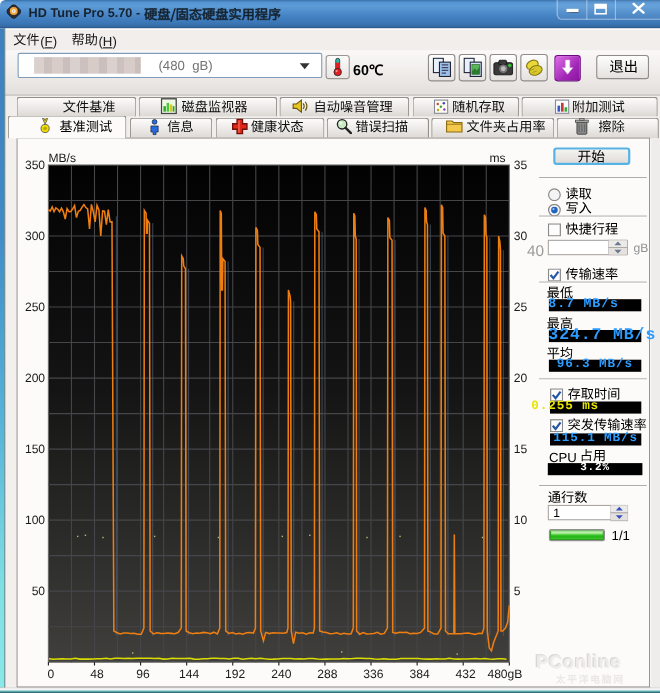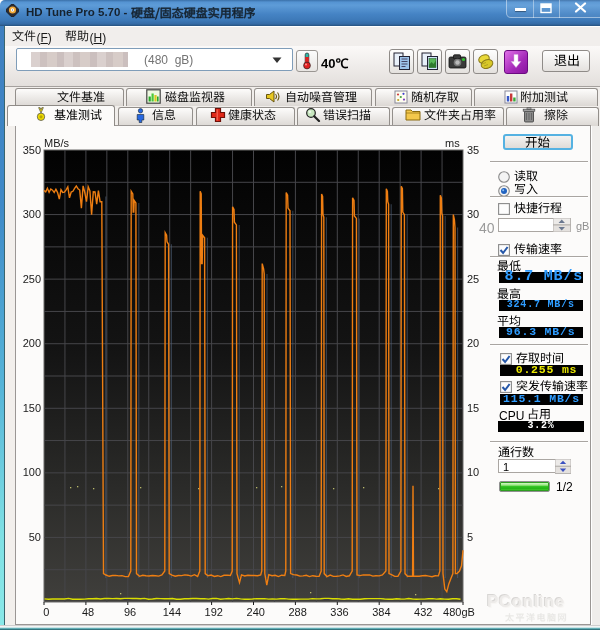--- a/index.html
+++ b/index.html
@@ -146,21 +146,21 @@
 <svg class="ab" style="left:271px;top:56px" width="12" height="8" viewBox="0 0 12 8">
     <path d="M1.5 1.5 L10.5 1.5 L6 7 Z" fill="#333"></path>
   </svg>
 <div class="ab" style="left:296px;top:50px;width:22px;height:22px;background:linear-gradient(#fcfcfc,#e8e5e2);border:1px solid #9a9692;border-radius:3px"></div>
 <svg class="ab" style="left:301px;top:52px" width="12" height="18" viewBox="0 0 12 18">
 <rect x="4.2" y="1" width="3.6" height="12" rx="1.8" fill="#30b8a8" stroke="#222" stroke-width=".7"></rect>
 <rect x="4.2" y="5" width="3.6" height="8" fill="#e02020"></rect>
 <circle cx="6" cy="13.5" r="3.4" fill="#e02020" stroke="#222" stroke-width=".7"></circle>
 <circle cx="5" cy="12.6" r="1" fill="#ff9090"></circle>
   </svg>
-<div class="t" style="left:321px;top:54px;font-size:13px;font-weight:bold;color:#000">40℃</div>
+<div class="t" style="left:321px;top:54px;font-size:13px;font-weight:bold;color:#000">60℃</div>
 <div class="ab" style="left:389px;top:49px;width:25px;height:25px;background:linear-gradient(#fefefe,#e4e1de);border:1px solid #8f8b88;border-radius:3px"></div>
 <svg class="ab" style="left:393px;top:52px" width="18" height="19" viewBox="0 0 18 19">
 <rect x="1" y="1" width="9" height="13" fill="#e8f0fa" stroke="#223" stroke-width="1"></rect>
 <rect x="6.5" y="4.5" width="10" height="13" fill="#9cc2ea" stroke="#223" stroke-width="1"></rect>
 <path d="M8.5 7h6M8.5 9.5h6M8.5 12h6M8.5 14.5h4" stroke="#446" stroke-width="1"></path>
   </svg>
 <div class="ab" style="left:417px;top:49px;width:25px;height:25px;background:linear-gradient(#fefefe,#e4e1de);border:1px solid #8f8b88;border-radius:3px"></div>
 <svg class="ab" style="left:421px;top:52px" width="18" height="19" viewBox="0 0 18 19">
 <rect x="1" y="1" width="9" height="13" fill="#e8f0fa" stroke="#223" stroke-width="1"></rect>
 <rect x="6.5" y="4.5" width="10" height="13" fill="#cfe4f8" stroke="#223" stroke-width="1"></rect>
@@ -528,29 +528,29 @@
   </svg>
 <div class="ab" style="left:490px;top:255.5px;width:98px;height:1px;background:#a9a5a1;z-index:7;"></div>
 <div class="ab" style="left:490px;top:256.5px;width:98px;height:1px;background:#fff;z-index:7;"></div>
 <svg class="ab" style="left:497px;top:259.5px;z-index:7" width="24.0" height="15.6" viewBox="0 0 24.0 15.6">
     <g fill="#000" transform="translate(0,10.32) scale(0.012000)">
       <use href="#g41" x="0"></use>
       <use href="#g3" x="1000"></use>
     </g>
   </svg>
 <div class="ab" style="left:498.5px;top:271.5px;width:84.5px;height:11.5px;background:#000;z-index:7;"></div>
-<div class="t" style="left:498.5px;top:271.0px;width:84.5px;height:11.5px;line-height:11.5px;text-align:right;font-family:'Liberation Mono',monospace;font-size:15px;font-weight:bold;letter-spacing:.8px;color:#2e9cff;z-index:7;">8.7 MB/s</div>
+<div class="t" style="left:498.5px;top:271.0px;width:84.5px;height:11.5px;line-height:11.5px;text-align:left;font-family:'Liberation Mono',monospace;font-size:12px;font-weight:bold;letter-spacing:.8px;color:#2e9cff;z-index:7;">8.7 MB/s</div>
 <svg class="ab" style="left:497px;top:288px;z-index:7" width="24.0" height="15.6" viewBox="0 0 24.0 15.6">
     <g fill="#000" transform="translate(0,10.32) scale(0.012000)">
       <use href="#g41" x="0"></use>
       <use href="#g75" x="1000"></use>
     </g>
   </svg>
 <div class="ab" style="left:498.5px;top:299.5px;width:84.5px;height:11.5px;background:#000;z-index:7;"></div>
-<div class="t" style="left:498.5px;top:299.0px;width:84.5px;height:11.5px;line-height:11.5px;text-align:center;font-family:'Liberation Mono',monospace;font-size:10px;font-weight:bold;letter-spacing:.8px;color:#2e9cff;z-index:7;">324.7 MB/s</div>
+<div class="t" style="left:498.5px;top:299.0px;width:84.5px;height:11.5px;line-height:11.5px;text-align:center;font-family:'Liberation Mono',monospace;font-size:15px;font-weight:bold;letter-spacing:.8px;color:#2e9cff;z-index:7;">324.7 MB/s</div>
 <svg class="ab" style="left:497px;top:314.5px;z-index:7" width="24.0" height="15.6" viewBox="0 0 24.0 15.6">
     <g fill="#000" transform="translate(0,10.32) scale(0.012000)">
       <use href="#g27" x="0"></use>
       <use href="#g19" x="1000"></use>
     </g>
   </svg>
 <div class="ab" style="left:498.5px;top:326.5px;width:84.5px;height:11.5px;background:#000;z-index:7;"></div>
 <div class="t" style="left:498.5px;top:326.0px;width:84.5px;height:11.5px;line-height:11.5px;text-align:center;font-family:'Liberation Mono',monospace;font-size:11.5px;font-weight:bold;letter-spacing:.8px;color:#2e9cff;z-index:7;">96.3 MB/s</div>
 <div class="ab" style="left:490px;top:344px;width:98px;height:1px;background:#a9a5a1;z-index:7;"></div>
 <div class="ab" style="left:490px;top:345px;width:98px;height:1px;background:#fff;z-index:7;"></div>
@@ -560,21 +560,21 @@
   </svg>
 <svg class="ab" style="left:516px;top:352px;z-index:7" width="48.0" height="15.6" viewBox="0 0 48.0 15.6">
     <g fill="#000" transform="translate(0,10.32) scale(0.012000)">
       <use href="#g24" x="0"></use>
       <use href="#g15" x="1000"></use>
       <use href="#g40" x="2000"></use>
       <use href="#g70" x="3000"></use>
     </g>
   </svg>
 <div class="ab" style="left:500px;top:364.5px;width:83px;height:11.5px;background:#000;z-index:7;"></div>
-<div class="t" style="left:505px;top:364.0px;width:83px;height:11.5px;line-height:11.5px;text-align:center;font-family:'Liberation Mono',monospace;font-size:11.5px;font-weight:bold;letter-spacing:.8px;color:#e8e600;z-index:7;">0.255 ms</div>
+<div class="t" style="left:483px;top:364.0px;width:83px;height:11.5px;line-height:11.5px;text-align:left;font-family:'Liberation Mono',monospace;font-size:11.5px;font-weight:bold;letter-spacing:.8px;color:#e8e600;z-index:7;">0.255 ms</div>
 <svg class="ab" style="left:500px;top:380.5px;z-index:7;" width="12" height="12" viewBox="0 0 12 12">
     <rect x=".6" y=".6" width="10.8" height="10.8" fill="#fdfdfd" stroke="#8a8a8a" stroke-width="1.1"></rect>
     <path d="M2.5 6l2.6 3L9.6 3" fill="none" stroke="#2456a8" stroke-width="2"></path>
   </svg>
 <svg class="ab" style="left:516px;top:380px;z-index:7" width="72.0" height="15.6" viewBox="0 0 72.0 15.6">
     <g fill="#000" transform="translate(0,10.32) scale(0.012000)">
       <use href="#g55" x="0"></use>
       <use href="#g14" x="1000"></use>
       <use href="#g2" x="2000"></use>
       <use href="#g65" x="3000"></use>
@@ -605,21 +605,21 @@
 <div class="ab" style="left:498px;top:459px;width:71px;height:14px;background:#fff;border:1px solid #aaa6a2;z-index:7;"></div>
 <div class="t" style="left:503px;top:461px;font-size:11px;color:#000;z-index:7;">1</div>
 <svg class="ab" style="left:554.5px;top:459px;z-index:7;" width="16" height="14.5" viewBox="0 0 16 14.5">
 <rect x="0" y="0" width="16" height="7.25" fill="#eceae8" stroke="#aaa6a2" stroke-width=".8"></rect>
 <rect x="0" y="7.25" width="16" height="7.25" fill="#e4e1de" stroke="#aaa6a2" stroke-width=".8"></rect>
 <path d="M4.8 5.025 L8.0 1.625 L11.2 5.025Z" fill="#3a50c0"></path>
 <path d="M4.8 9.475 L8.0 12.875 L11.2 9.475Z" fill="#3a50c0"></path>
   </svg>
 <div class="ab" style="left:499px;top:480.5px;width:51px;height:11.5px;border:1px solid #909090;border-radius:2px;
 background:linear-gradient(#edfce8,#9ae882 35%,#35c426 50%,#22b414 70%,#56d23e);box-shadow:inset 0 0 0 1px #2e9e20;z-index:7;"></div>
-<div class="t" style="left:556px;top:480px;font-size:12px;color:#000;z-index:7;">1/2</div>
+<div class="t" style="left:556px;top:480px;font-size:12px;color:#000;z-index:7;">1/1</div>
 <div class="t" style="left:487px;top:592px;font-size:17px;font-weight:bold;color:#edebe9;letter-spacing:.5px;z-index:8;text-shadow:1px 1px 0 #f8f6f4,-1px -1px 0 #d8d6d4">PConline</div>
 <svg class="ab" style="left:505px;top:613px;z-index:7" width="63.0" height="11.7" viewBox="0 0 63.0 11.7">
     <g fill="#e8e6e4" stroke="#e8e6e4" stroke-width="33" transform="translate(0,7.74) scale(0.009000)">
       <use href="#g21" x="0"></use>
       <use href="#g27" x="1167"></use>
       <use href="#g43" x="2333"></use>
       <use href="#g49" x="3500"></use>
       <use href="#g58" x="4667"></use>
       <use href="#g57" x="5833"></use>
     </g>

